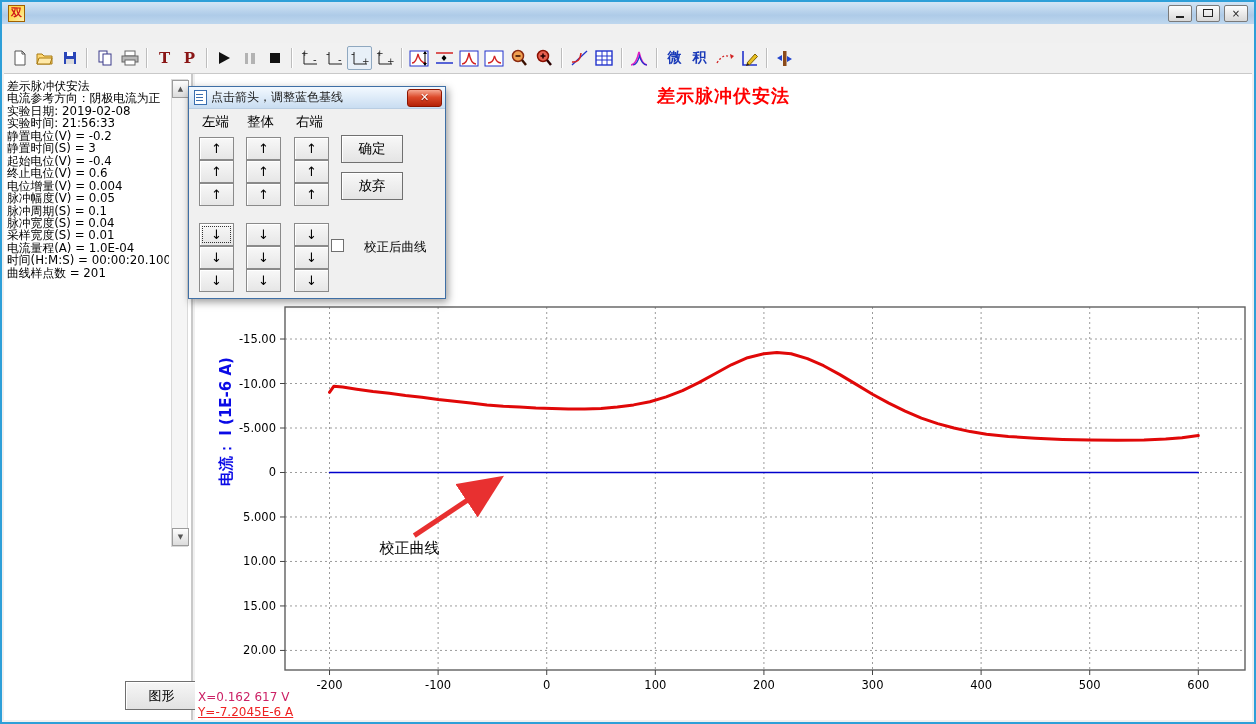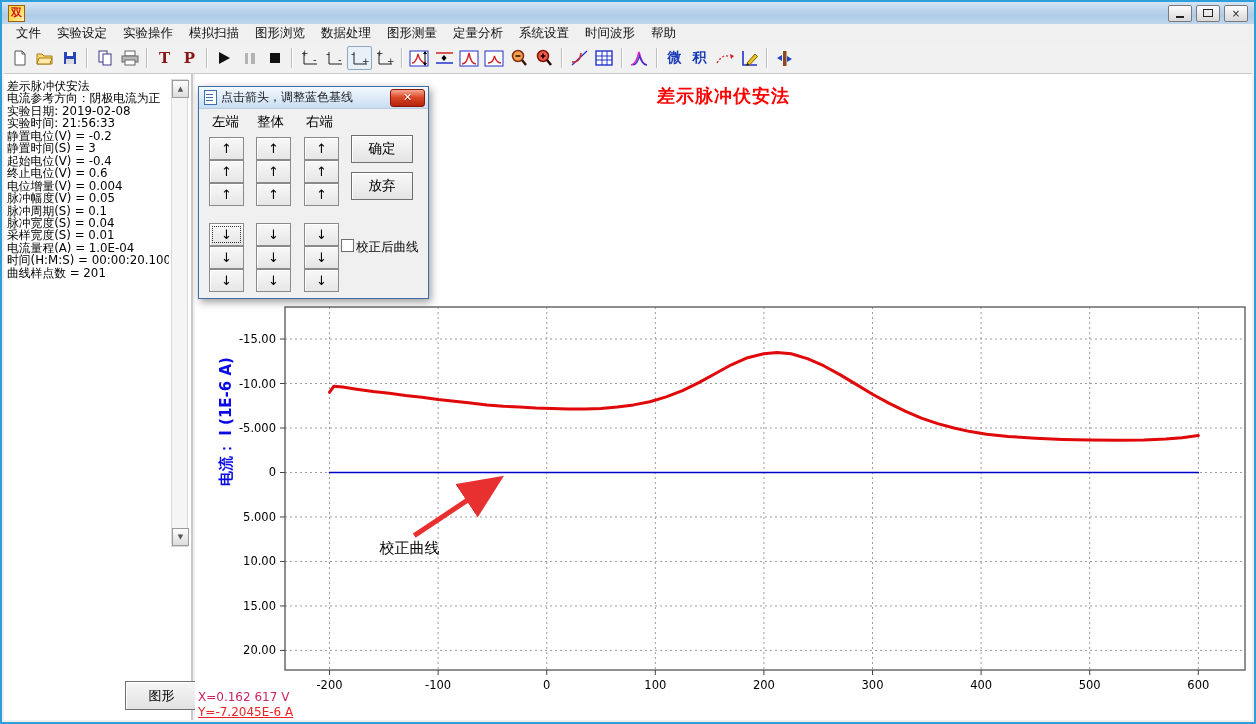--- a/index.html
+++ b/index.html
@@ -48,42 +48,42 @@
   .grid{stroke:#9b9b9b;stroke-width:1;stroke-dasharray:2 3;fill:none;}
   .tick{stroke:#444;stroke-width:1;}
   .ticklab{font-size:11.5px;fill:#000;}
   .frame{fill:none;stroke:#606060;stroke-width:1.4;}
   .ylab{position:absolute;left:-119px;top:338px;width:300px;text-align:center;color:#0a0ae6;font-size:15px;font-weight:bold;
     transform:rotate(-90deg);}
   .xlab{position:absolute;left:452px;top:620px;width:200px;text-align:center;color:#0a0ae6;font-size:15px;font-weight:bold;}
   .statusx{position:absolute;left:3px;top:616px;font-size:12px;}
   .statusy{position:absolute;left:3px;top:631px;font-size:12px;}
   
-  .dialog{position:absolute;left:196px;top:84px;width:231px;height:213px;background:#f0f0f0;border:1px solid #3f6fa5;
+  .dialog{position:absolute;left:186px;top:84px;width:258px;height:213px;background:#f0f0f0;border:1px solid #3f6fa5;
     box-shadow:2px 3px 8px rgba(0,0,0,.4);z-index:10;box-sizing:border-box;}
   .dlg-titlebar{height:21px;background:linear-gradient(#f3f9ff,#c9ddf1);display:flex;align-items:center;padding:0 3px;border-bottom:1px solid #b9cde2;}
   .dlg-icon{width:11px;height:13px;background:#fff;border:1px solid #3a6fb0;margin:0 4px 0 2px;position:relative;}
   .dlg-icon::after{content:"";position:absolute;left:1px;top:3px;width:7px;height:1px;background:#3a6fb0;box-shadow:0 3px 0 #3a6fb0,0 6px 0 #3a6fb0;}
   .dlg-title{font-size:12px;color:#1a1a1a;white-space:nowrap;}
   .dlg-close{margin-left:auto;width:33px;height:16px;border:1px solid #8c1500;border-radius:3px;
     background:linear-gradient(#f6a892,#dc4a2a 45%,#b42208);color:#fff;font-size:11px;font-weight:bold;
     display:flex;align-items:center;justify-content:center;text-shadow:0 1px 1px #7a0f00;}
   .dlg-body{position:relative;height:191px;}
   .colhead{position:absolute;font-size:13.5px;color:#000;top:4px;}
   .ch0{left:13px}.ch1{left:58px}.ch2{left:107px}
   .arrowbtn{position:absolute;width:35px;height:23px;background:linear-gradient(#f8f8f8,#e6e6e6);border:1px solid #8a8a8a;
     box-shadow:inset 1px 1px 0 #fff;font-size:13px;color:#000;display:flex;align-items:center;justify-content:center;box-sizing:border-box;}
   .arrowbtn.focus{outline:1px dotted #333;outline-offset:-4px;}
   .col0{left:10px}.col1{left:57px}.col2{left:105px}
   .ur0{top:28px}.ur1{top:51px}.ur2{top:74px}
   .dr0{top:114px}.dr1{top:137px}.dr2{top:160px}
   .dlgbtn{position:absolute;left:152px;width:62px;height:28px;background:linear-gradient(#f8f8f8,#e4e4e4);border:1px solid #707070;
     box-shadow:inset 1px 1px 0 #fff;font-size:13.5px;display:flex;align-items:center;justify-content:center;box-sizing:border-box;text-align:right;}
   .okbtn{top:26px}.cancelbtn{top:63px}
-  .chkrow{position:absolute;left:142px;top:130px;display:flex;align-items:flex-start;gap:2px;}
+  .chkrow{position:absolute;left:142px;top:130px;display:flex;align-items:flex-start;gap:20px;}
   .chkbox{width:13px;height:13px;background:#fff;border:1px solid #6f6f6f;box-sizing:border-box;}
   .chklab{font-size:12.5px;color:#000;white-space:nowrap;}
 </style>
 </head>
 <body>
 
 <div class="window">
 
   <div class="titlebar">
     <div class="appicon">双</div>
@@ -93,33 +93,20 @@
         </div>
       <div class="winbtn">
           <span class="glyph-max"></span>
         </div>
       <div class="winbtn">
           <span>×</span>
         </div>
     </div>
   </div>
 
-  <div class="menubar">
-    <span class="menuitem">文件</span>
-    <span class="menuitem">实验设定</span>
-    <span class="menuitem">实验操作</span>
-    <span class="menuitem">模拟扫描</span>
-    <span class="menuitem">图形浏览</span>
-    <span class="menuitem">数据处理</span>
-    <span class="menuitem">图形测量</span>
-    <span class="menuitem">定量分析</span>
-    <span class="menuitem">系统设置</span>
-    <span class="menuitem">时间波形</span>
-    <span class="menuitem">帮助</span>
-  </div>
 
   <div class="toolbar">
     <div class="tb">
         <svg width="16" height="16">
           <path d="M3 1h7l3 3v11H3z" fill="#fff" stroke="#555"></path>
           <path d="M10 1v3h3" fill="none" stroke="#555"></path>
         </svg>
       </div>
     <div class="tb">
         <svg width="18" height="16">

